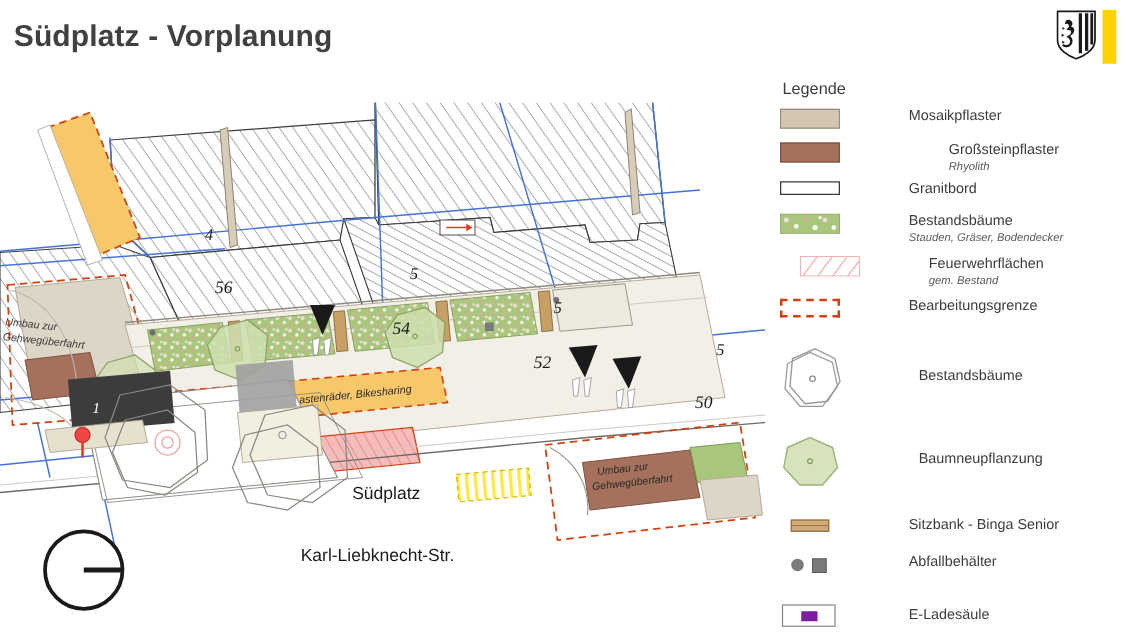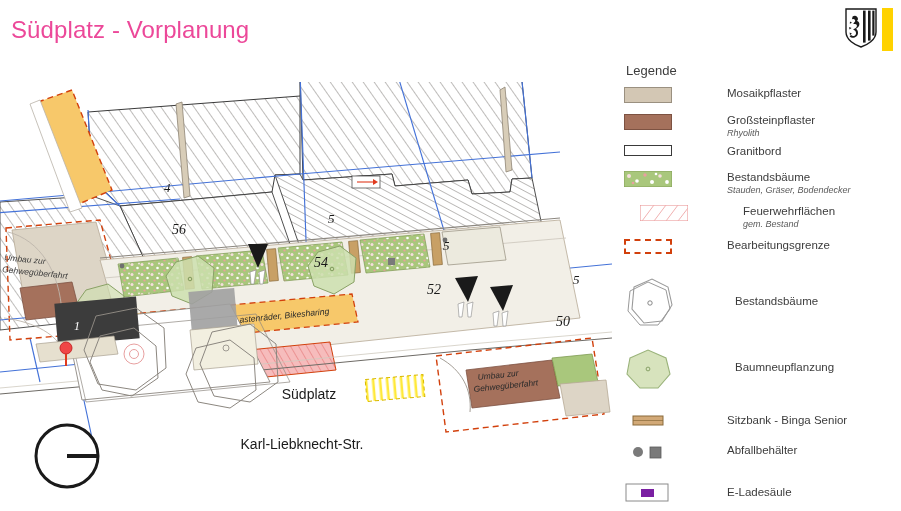--- a/index.html
+++ b/index.html
@@ -1,22 +1,22 @@
 <!DOCTYPE html>
 <html><head>
 <meta charset="utf-8">
 <style>
   html,body{margin:0;padding:0;background:#ffffff;}
   body{width:901px;height:511px;overflow:hidden;
        font-family:"Liberation Sans","DejaVu Sans",sans-serif;color:#231f20;}
   .page{position:relative;width:901px;height:511px;background:#fff;}
 
   
-  .title{position:absolute;left:11px;top:16px;font-size:24px;font-weight:400;
-         letter-spacing:0.1px;color:#ec4899;white-space:nowrap;}
+  .title{position:absolute;left:11px;top:16px;font-size:24px;font-weight:700;
+         letter-spacing:0.1px;color:#404040;white-space:nowrap;}
   .crest{position:absolute;right:24px;top:8px;width:32px;height:40px;}
   .ybar{position:absolute;right:8px;top:8px;width:11px;height:43px;background:#ffd200;}
 
   
   .map{position:absolute;left:0px;top:82px;width:612px;height:429px;overflow:hidden;}
   .map svg{display:block;}
 
   
   .legend{position:absolute;left:624px;top:63px;width:270px;height:445px;}
   .legend-title{font-size:13px;color:#3c3c3c;margin:0 0 18px 2px;}
@@ -298,21 +298,21 @@
 
     <div class="lg-row" style="left:0px;top:24px;">
       <div class="lg-sw">
         <div class="sw-box" style="background:#d3c7b4;border:1px solid #9a9080;"></div>
       </div>
       <div style="margin-left:55px;">
         <div class="lg-txt">Mosaikpflaster</div>
       </div>
     </div>
 
-    <div class="lg-row" style="left:0px;top:51px;">
+    <div class="lg-row" style="left:0px;top:51px;gap:32px;">
       <div class="lg-sw">
         <div class="sw-box" style="background:#a5715c;border:1px solid #7d5242;"></div>
       </div>
       <div style="margin-left:55px;">
         <div class="lg-txt">Großsteinpflaster</div>
         <div class="lg-sub">Rhyolith</div>
       </div>
     </div>
 
     <div class="lg-row" style="left:0px;top:82px;">

